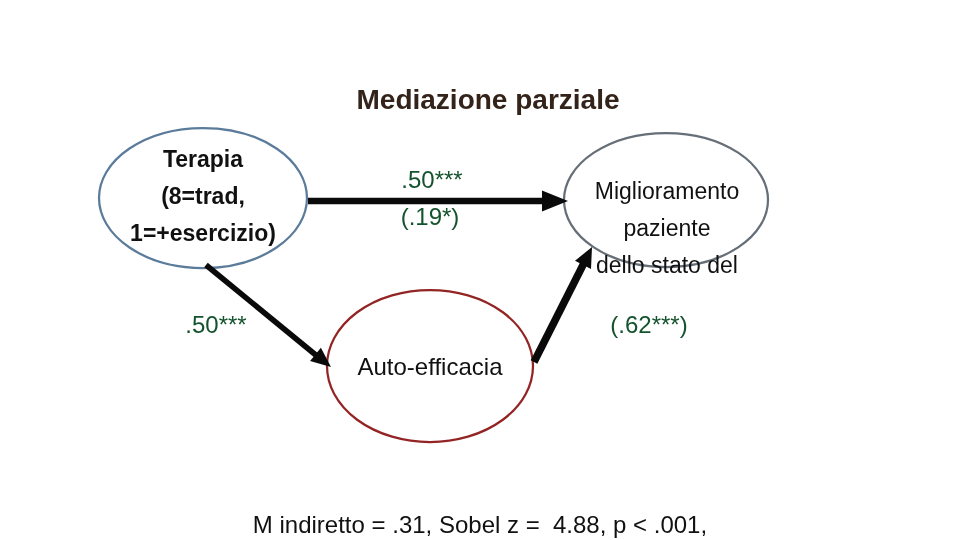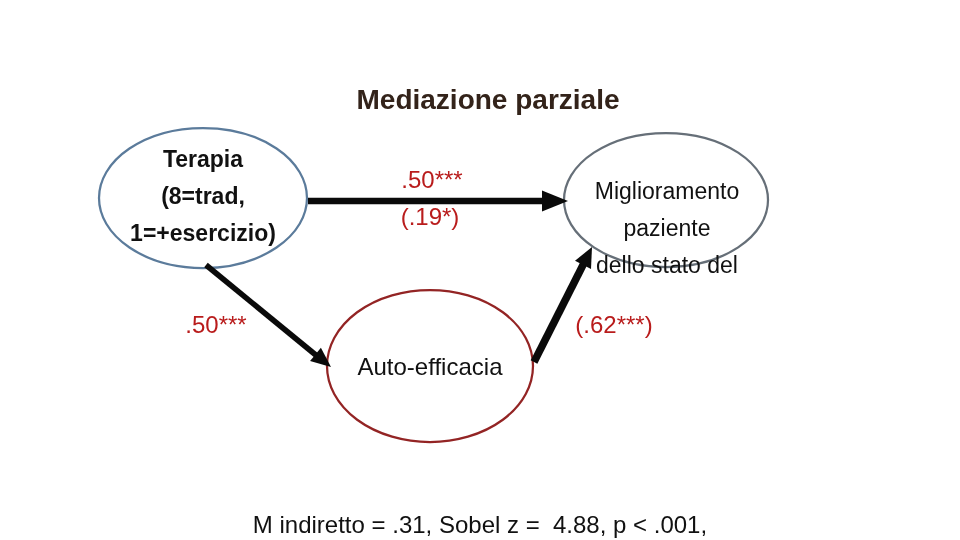--- a/index.html
+++ b/index.html
@@ -12,26 +12,26 @@
     position:absolute;left:8px;top:84px;width:960px;text-align:center;
     font-size:28px;font-weight:bold;color:#33231a;
   }
   .node-label{
     position:absolute;text-align:center;font-size:23px;line-height:37px;color:#111111;
   }
   #therapy-label{left:73px;top:141px;width:260px;font-weight:bold;}
   #improvement-label{left:535px;top:144px;width:264px;margin-top:29px;}
   #mediator-label{left:320px;top:352px;width:220px;line-height:30px;font-size:24px;}
   .coef{
-    position:absolute;width:170px;text-align:center;font-size:24px;color:#b91c1c;
+    position:absolute;width:170px;text-align:center;font-size:24px;color:#14532d;
   }
   #direct-coef{left:347px;top:166px;}
   #direct-adj-coef{left:345px;top:203px;}
   #a-coef{left:131px;top:311px;}
-  #b-coef{left:529px;top:311px;}
+  #b-coef{left:564px;top:311px;}
   .footer{
     position:absolute;left:0;top:447px;width:960px;text-align:center;
     font-size:24px;line-height:31px;color:#111111;white-space:pre-wrap;
   }
 </style>
 </head>
 <body>
 
 <div id="slide">
 

